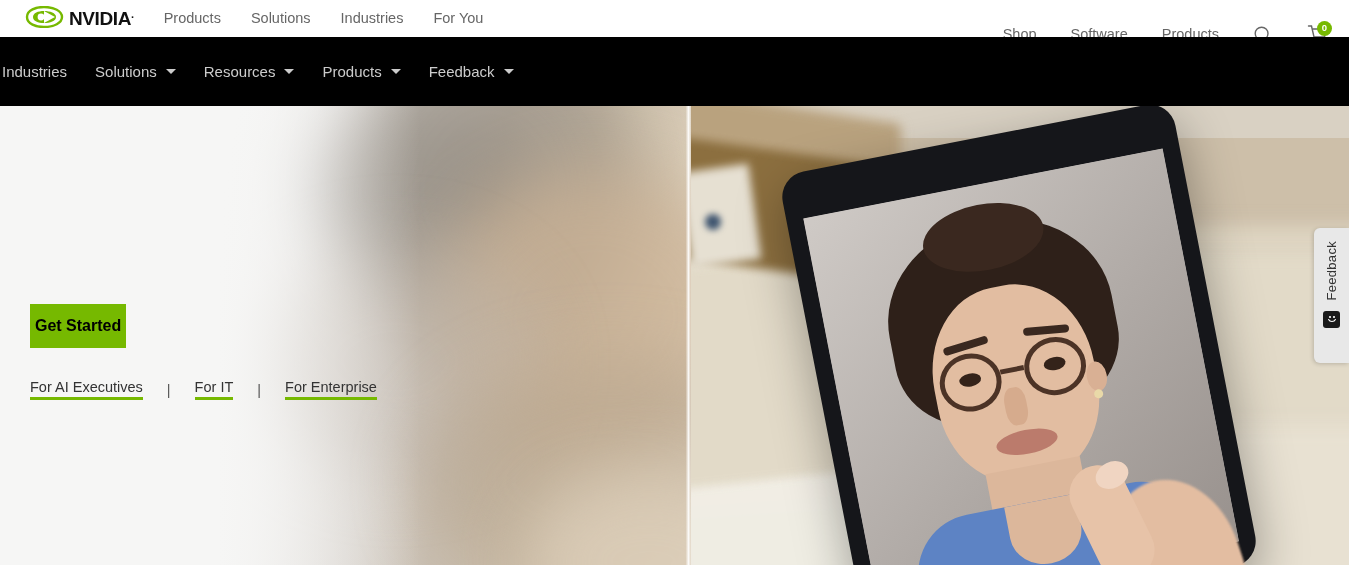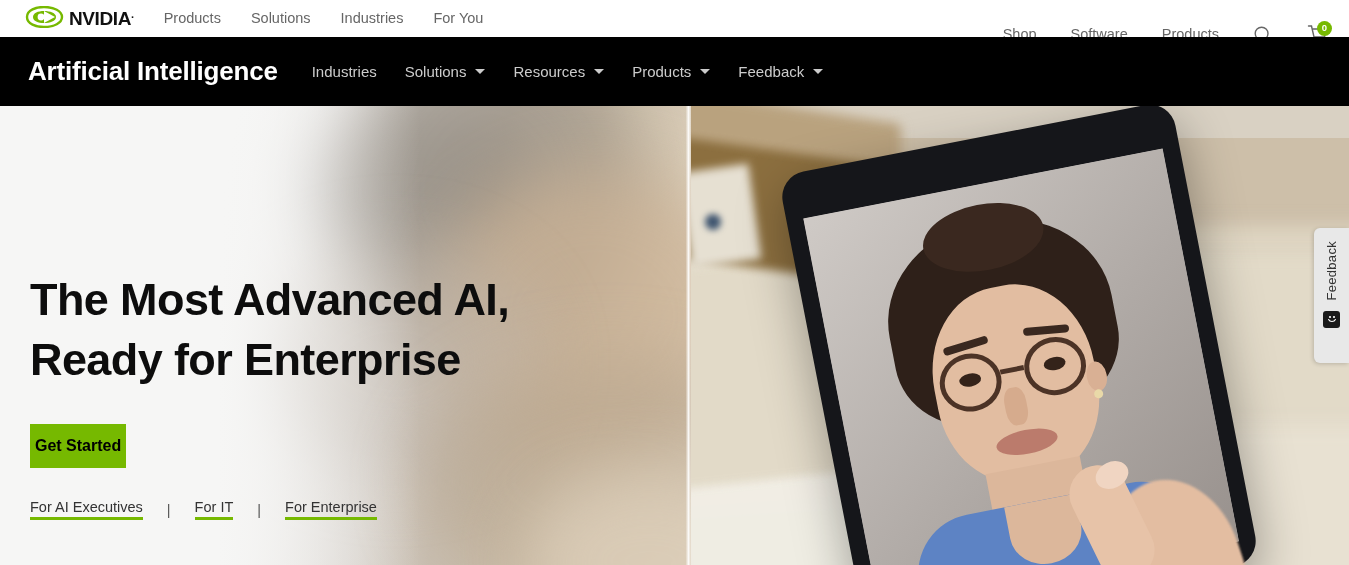--- a/index.html
+++ b/index.html
@@ -285,21 +285,20 @@
           <path d="M5.4 6 H19 L17.5 14" fill="none" stroke="#666666" stroke-width="1.4" stroke-linejoin="round"></path>
           <circle cx="8.4" cy="18" r="1.7" fill="none" stroke="#666666" stroke-width="1.3"></circle>
           <circle cx="16" cy="18" r="1.7" fill="none" stroke="#666666" stroke-width="1.3"></circle>
         </svg>
         <span class="cart-badge">0</span>
       </span>
     </div>
   </div>
 
   <div class="subnav">
-    <div class="subnav-title">Artificial Intelligence</div>
     <div class="subnav-items">
       <a class="subnav-item" href="#">
         <span>Industries</span>
       </a>
       <a class="subnav-item" href="#">
         <span>Solutions</span>
         <span class="caret"></span>
       </a>
       <a class="subnav-item" href="#">
         <span>Resources</span>
@@ -366,22 +365,20 @@
 
       <div class="sleeve"></div>
       <div class="hand"></div>
       <div class="thumb"></div>
       <div class="nail"></div>
     </div>
 
     <div class="divider-line"></div>
 
     <div class="hero-copy">
-      <div class="hero-title">The Most Advanced AI,
-Ready for Enterprise</div>
       <button class="cta-button">Get Started</button>
       <div class="hero-links">
         <a href="#">For AI Executives</a>
         <span class="sep">|</span>
         <a href="#">For IT</a>
         <span class="sep">|</span>
         <a href="#">For Enterprise</a>
       </div>
     </div>
   </div>

